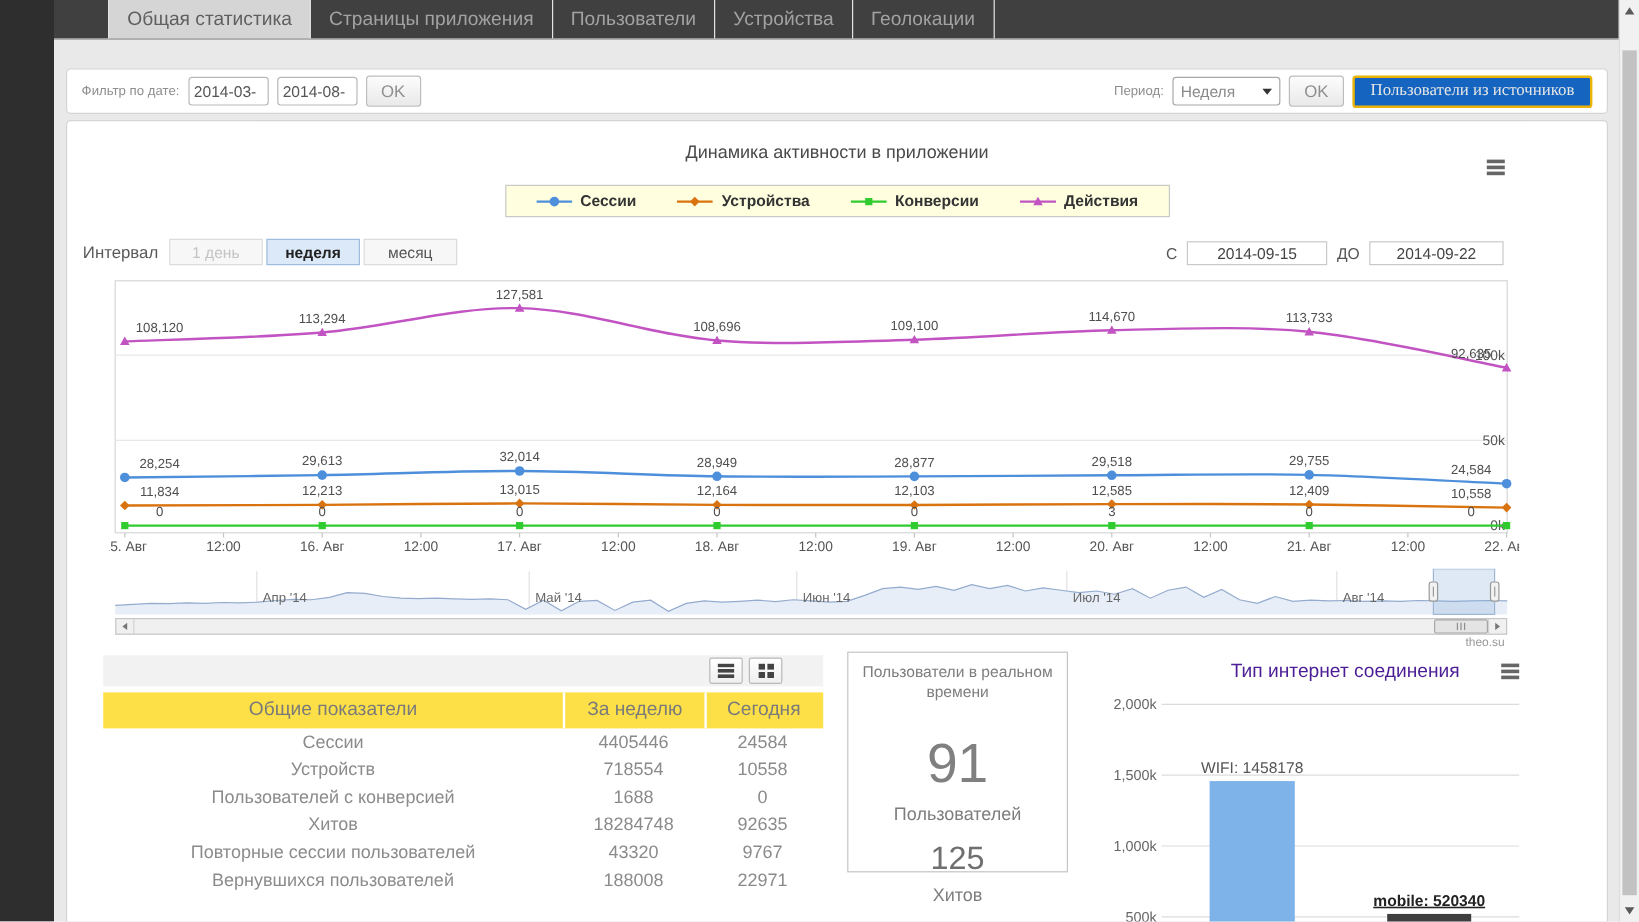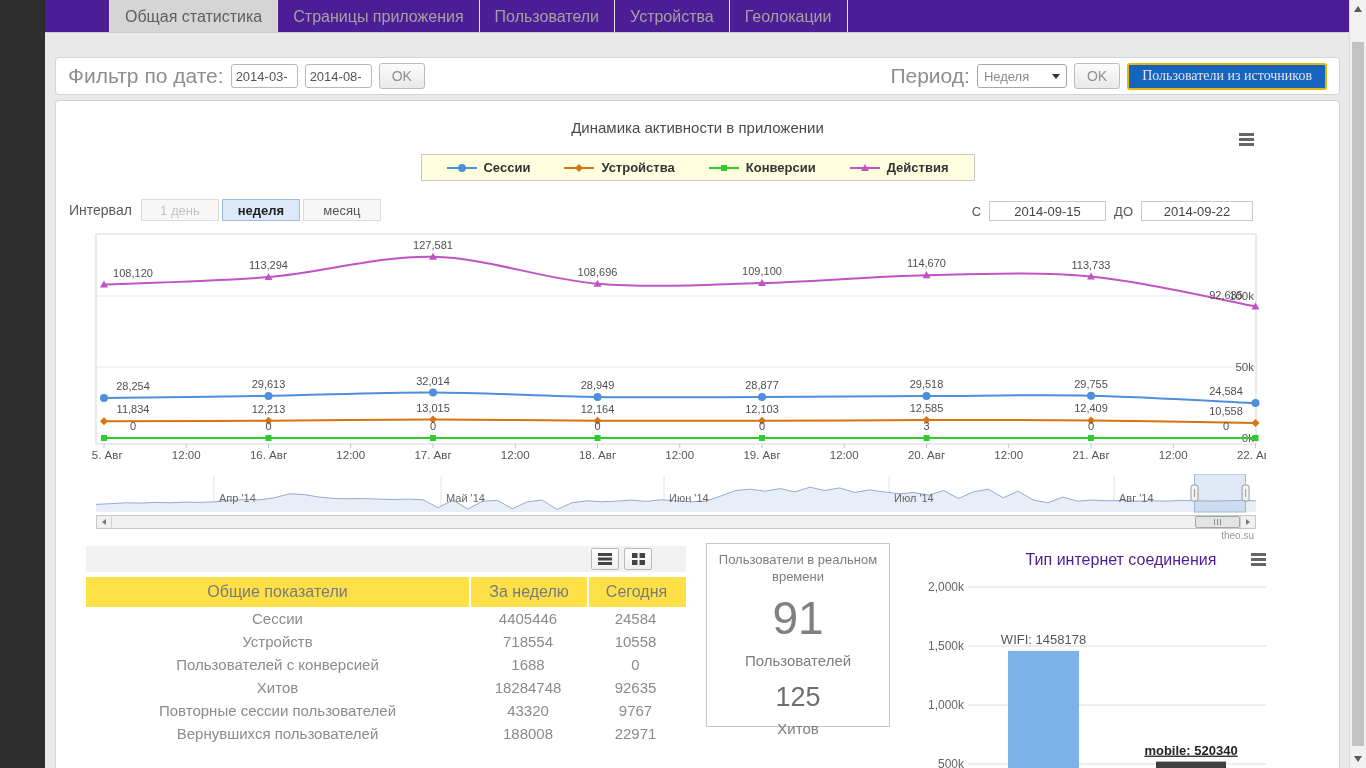--- a/index.html
+++ b/index.html
@@ -5,33 +5,33 @@
   html,body{margin:0;padding:0;width:1366px;height:768px;overflow:hidden;
     background:#e9e9e9;font-family:"Liberation Sans",sans-serif;}
   .screen{position:relative;width:1366px;height:768px;}
 
   
   .sidebar{position:absolute;left:0;top:0;width:45px;height:768px;background:#2e2e2e;}
   .menu-icon{position:absolute;left:11px;top:10px;width:24px;cursor:pointer;}
   .menu-icon .bar{height:4px;background:#fff;border-radius:1px;margin-bottom:4px;}
 
   
-  .tabbar{position:absolute;left:45px;top:0;width:1304px;height:33px;background:#4c1d95;
-    border-bottom:1px solid #cfcfcf;display:flex;padding-left:64px;box-sizing:border-box;}
+  .tabbar{position:absolute;left:45px;top:0;width:1304px;height:33px;background:#404040;
+    border-bottom:1px solid #cfcfcf;display:flex;padding-left:45px;box-sizing:border-box;}
   .tab{padding:0 15px;line-height:33px;font-size:16px;color:#a2a2a2;border-right:1px solid #e3e3e3;
     white-space:nowrap;cursor:pointer;}
   .tab:first-child{border-left:1px solid #e3e3e3;}
   .tab.active{background:#d5d5d5;color:#5f5f5f;}
 
   
   .filter-card{position:absolute;left:55px;top:57px;width:1285px;height:38px;background:#fff;
     border:1px solid #d4d4d4;border-radius:4px;box-sizing:border-box;display:flex;
     align-items:center;justify-content:space-between;padding:0 12px;}
   .f-left,.f-right{display:flex;align-items:center;gap:7px;}
-  .f-label{font-size:21px;color:#8e8e8e;white-space:nowrap;}
+  .f-label{font-size:11px;color:#8e8e8e;white-space:nowrap;}
   .f-input{width:57px;height:20px;border:1px solid #b9b9b9;border-radius:3px;font-size:13px;
     color:#555;padding:1px 4px;font-family:inherit;}
   .btn{height:26px;padding:0 12px;background:linear-gradient(#fcfcfc,#e9e9e9);
     border:1px solid #bdbdbd;border-radius:3px;color:#8f8f8f;font-size:14px;
     font-family:inherit;cursor:pointer;}
   .btn-primary{height:27px;padding:0 13px;background:#1565c0;border:2px solid #eab308;
     border-radius:3px;color:#e5e5e5;font-size:14px;font-family:Liberation Serif, serif;cursor:pointer;white-space:nowrap;}
   .select{height:22px;width:76px;border:1px solid #a8a8a8;border-radius:3px;background:#fff;
     display:flex;align-items:center;justify-content:space-between;padding:0 6px;
     font-size:13px;color:#8a8a8a;cursor:pointer;}
@@ -91,21 +91,21 @@
   .th{display:flex;align-items:center;justify-content:center;font-size:16px;color:#7a7a7a;box-sizing:border-box;}
   .th + .th{border-left:2px solid #fff;}
   .tbl-body{position:absolute;left:30px;top:506px;width:600px;}
   .tr{display:flex;height:23px;}
   .td{display:flex;align-items:center;justify-content:center;font-size:15px;color:#8b8b8b;}
 
   
   .realtime{position:absolute;left:650px;top:442px;width:184px;height:184px;border:1px solid #c5c5c5;
     background:#fff;text-align:center;box-sizing:border-box;padding-top:8px;color:#7d7d7d;}
   .rt-title{font-size:13px;line-height:1.3;}
-  .rt-big{font-size:46px;margin-top:5px;color:#808080;}
+  .rt-big{font-size:46px;margin-top:23px;color:#808080;}
   .rt-label{font-size:15px;margin-top:7px;}
   .rt-mid{font-size:27px;margin-top:13px;color:#6f6f6f;}
 
   
   .conn-header{position:absolute;left:865px;top:450px;width:400px;height:22px;}
   .conn-title{text-align:center;font-size:16px;color:#4c1d95;}
   .conn-menu{left:auto;right:55px;top:2px;}
   #conn-svg{position:absolute;left:870px;top:472px;}
 
   

